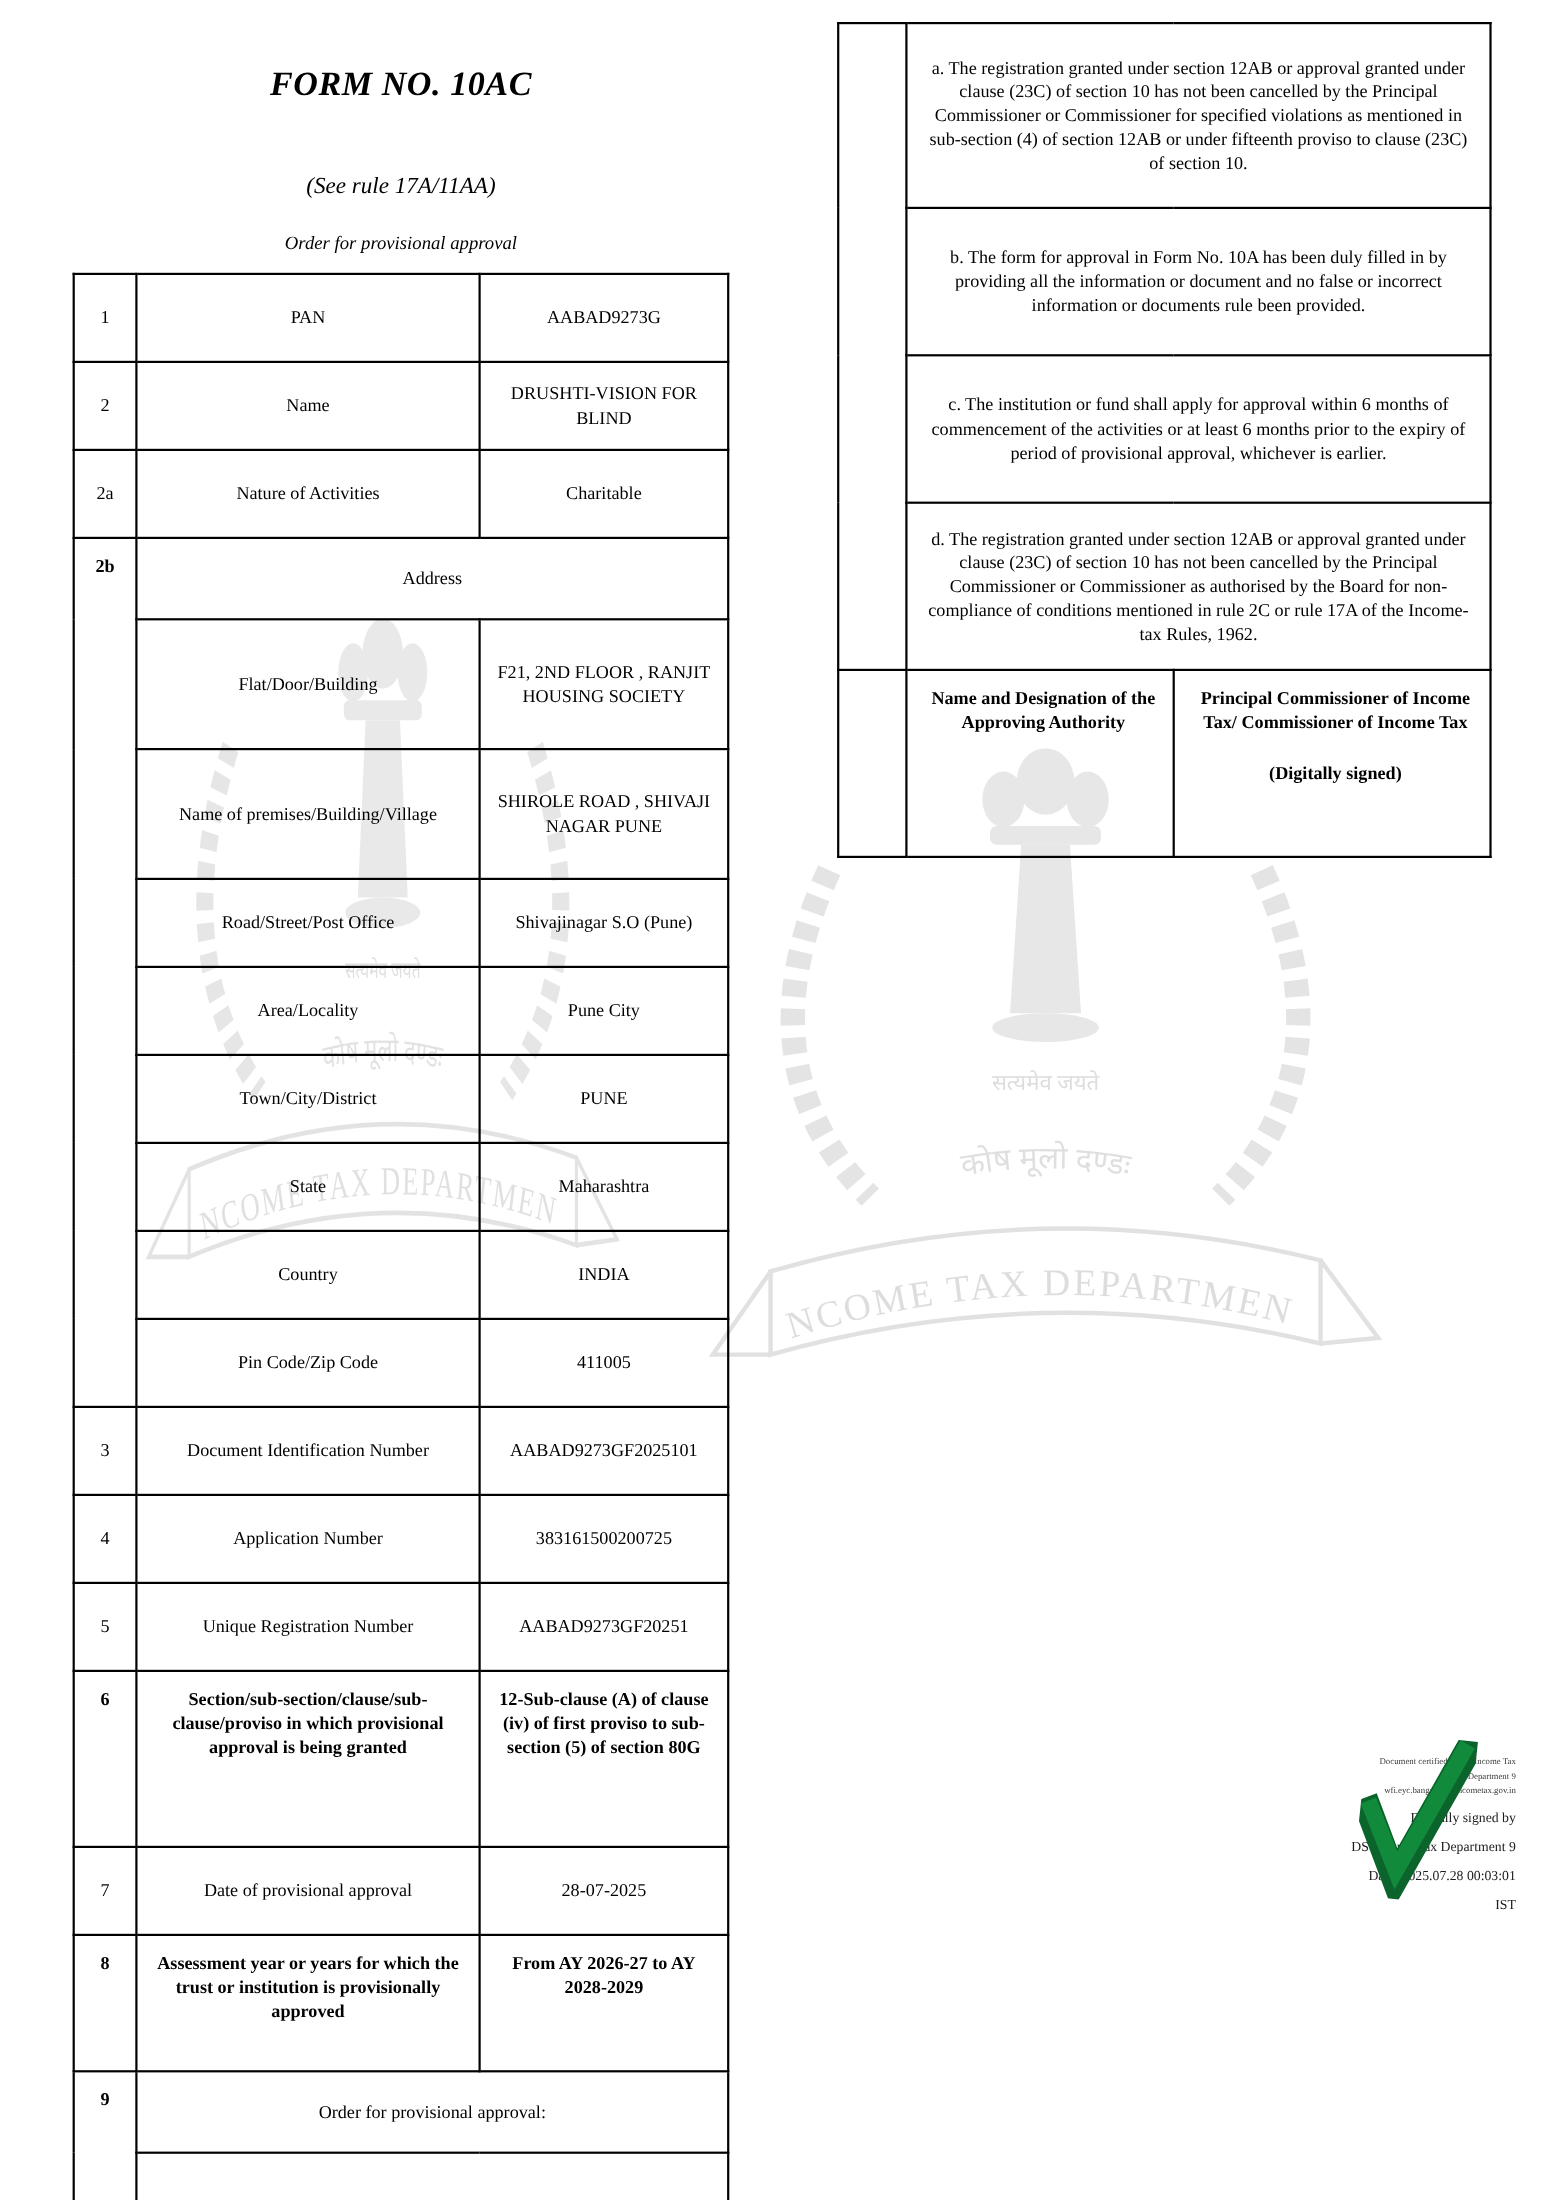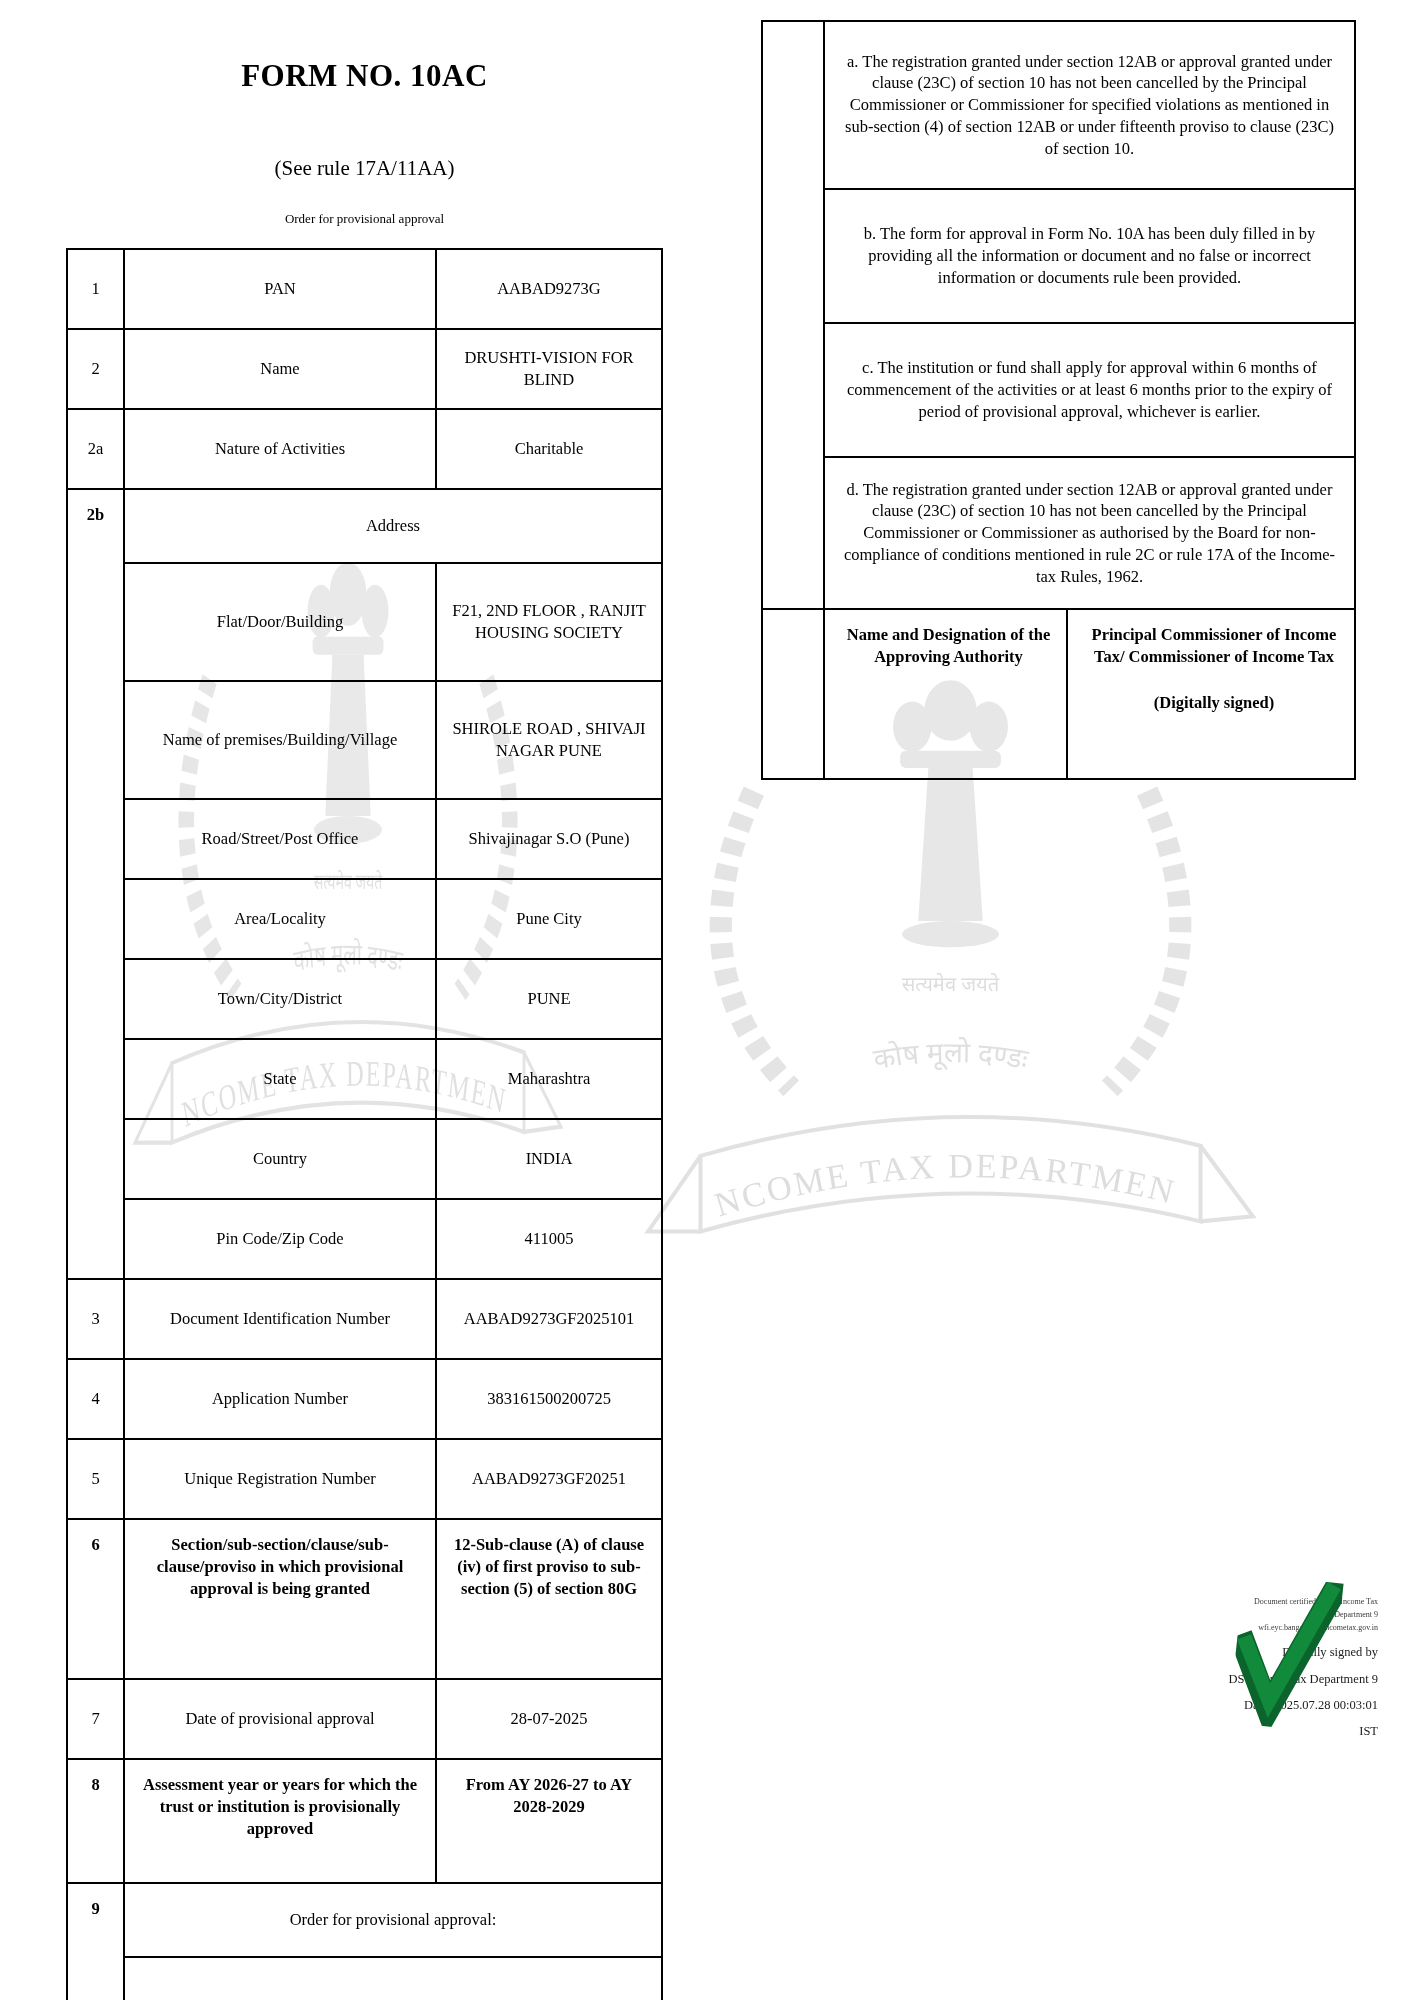--- a/index.html
+++ b/index.html
@@ -1,24 +1,24 @@
 <!DOCTYPE html>
 <html><head>
 <meta charset="utf-8">
 <style>
   html,body{margin:0;padding:0;background:#ffffff;}
   .page{
     position:relative;width:1414px;height:2000px;background:#ffffff;
     font-family:"Liberation Serif","DejaVu Serif",serif;color:#000;overflow:hidden;
   }
   
-  .hdr{position:absolute;left:66px;top:58px;width:597px;text-align:center;z-index:2;}
+  .hdr{position:absolute;left:66px;top:58px;width:597px;text-align:center;z-index:2;font-style:italic;}
   .hdr .title{font-size:31px;font-weight:bold;letter-spacing:.5px;margin:0 0 62px 0;}
   .hdr .sub1{font-size:21px;margin:0 0 30px 0;}
-  .hdr .sub2{font-size:13px;margin:0;}
+  .hdr .sub2{font-size:17px;margin:0;}
   
   table{border-collapse:collapse;table-layout:fixed;background:transparent;}
   td{border:2px solid #000;padding:8px 12px;font-size:16.5px;line-height:1.32;
      vertical-align:middle;word-wrap:break-word;background:transparent;text-align:center;}
   .ltab{position:absolute;left:66px;top:248px;width:597px;z-index:2;}
   .rtab{position:absolute;left:761px;top:20px;width:595px;z-index:2;}
   .vt{vertical-align:top;padding-top:14px;font-weight:bold;}
   tr.h56 > td{height:56px;}
   tr.h62 > td{height:62px;}
   tr.h100 > td{height:100px;}

